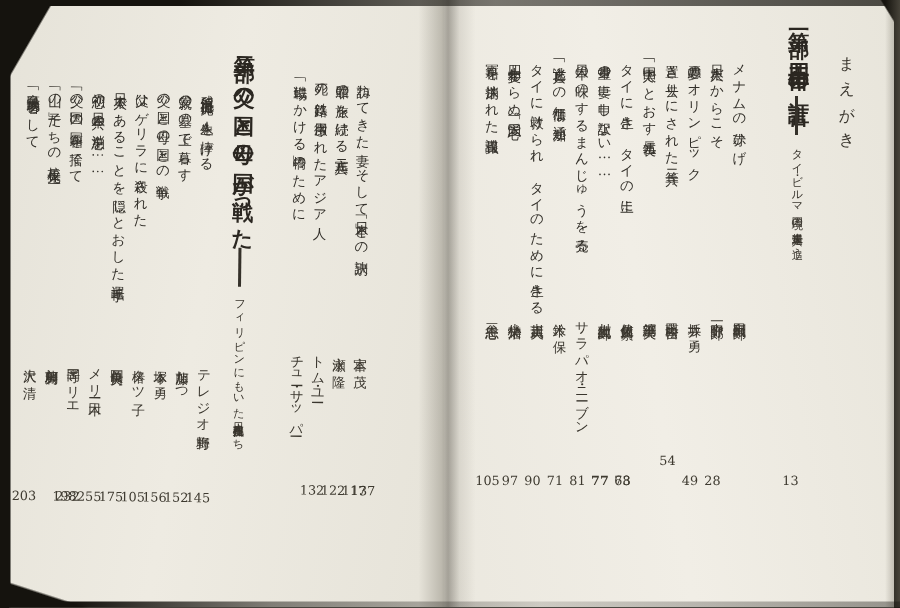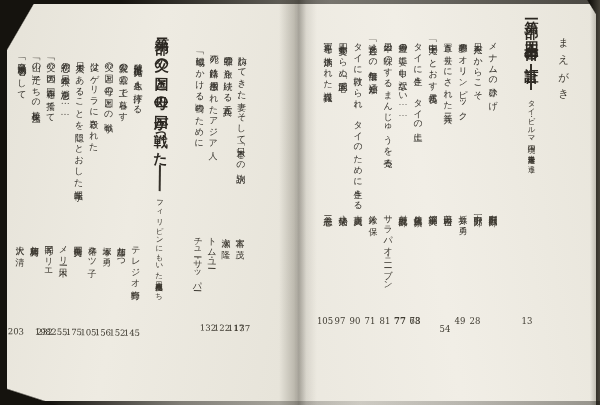--- a/index.html
+++ b/index.html
@@ -113,21 +113,21 @@
         <div class="vtext col-name" style="left: 187px; top: 208px;">利田銀三郎</div>
         <div class="col-page" style="left: 181px; top: 316px; margin-left: 37px;">13</div>
         <div class="vtext col-title" style="left: 172px; top: 36px;">日本人だからこそ</div>
         <div class="vtext col-name" style="left: 172px; top: 208px;">中野弥一郎</div>
         <div class="col-page" style="left: 166px; top: 316px;">28</div>
         <div class="vtext col-title" style="left: 157px; top: 36px;">悪夢のオリンピック</div>
         <div class="vtext col-name" style="left: 157px; top: 208px;">坂井 勇</div>
         <div class="col-page" style="left: 151px; top: 316px;">49</div>
         <div class="vtext col-title" style="left: 142px; top: 36px;">置き去りにされた二等兵</div>
         <div class="vtext col-name" style="left: 142px; top: 208px;">藤田松吉</div>
-        <div class="col-page" style="left: 136px; top: 324px;">54</div>
+        <div class="col-page" style="left: 136px; top: 303px;">54</div>
         <div class="vtext col-title" style="left: 127px; top: 36px;">「中国人」でとおす元伍長</div>
         <div class="vtext col-name" style="left: 127px; top: 208px;">笹部綱夫</div>
         <div class="col-page" style="left: 106px; top: 316px;">68</div>
         <div class="vtext col-title" style="left: 112px; top: 36px;">タイに生き、タイの土に</div>
         <div class="vtext col-name" style="left: 112px; top: 208px;">佐久川昌繁</div>
         <div class="col-page" style="left: 106px; top: 316px;">73</div>
         <div class="vtext col-title" style="left: 97px; top: 36px;">身重の妻に申し訳ない……</div>
         <div class="vtext col-name" style="left: 97px; top: 208px;">村上純次郎</div>
         <div class="col-page" style="left: 91px; top: 316px; font-weight: bold;">77</div>
         <div class="vtext col-title" style="left: 82px; top: 36px;">日本の味のするまんじゅうを売る</div>

